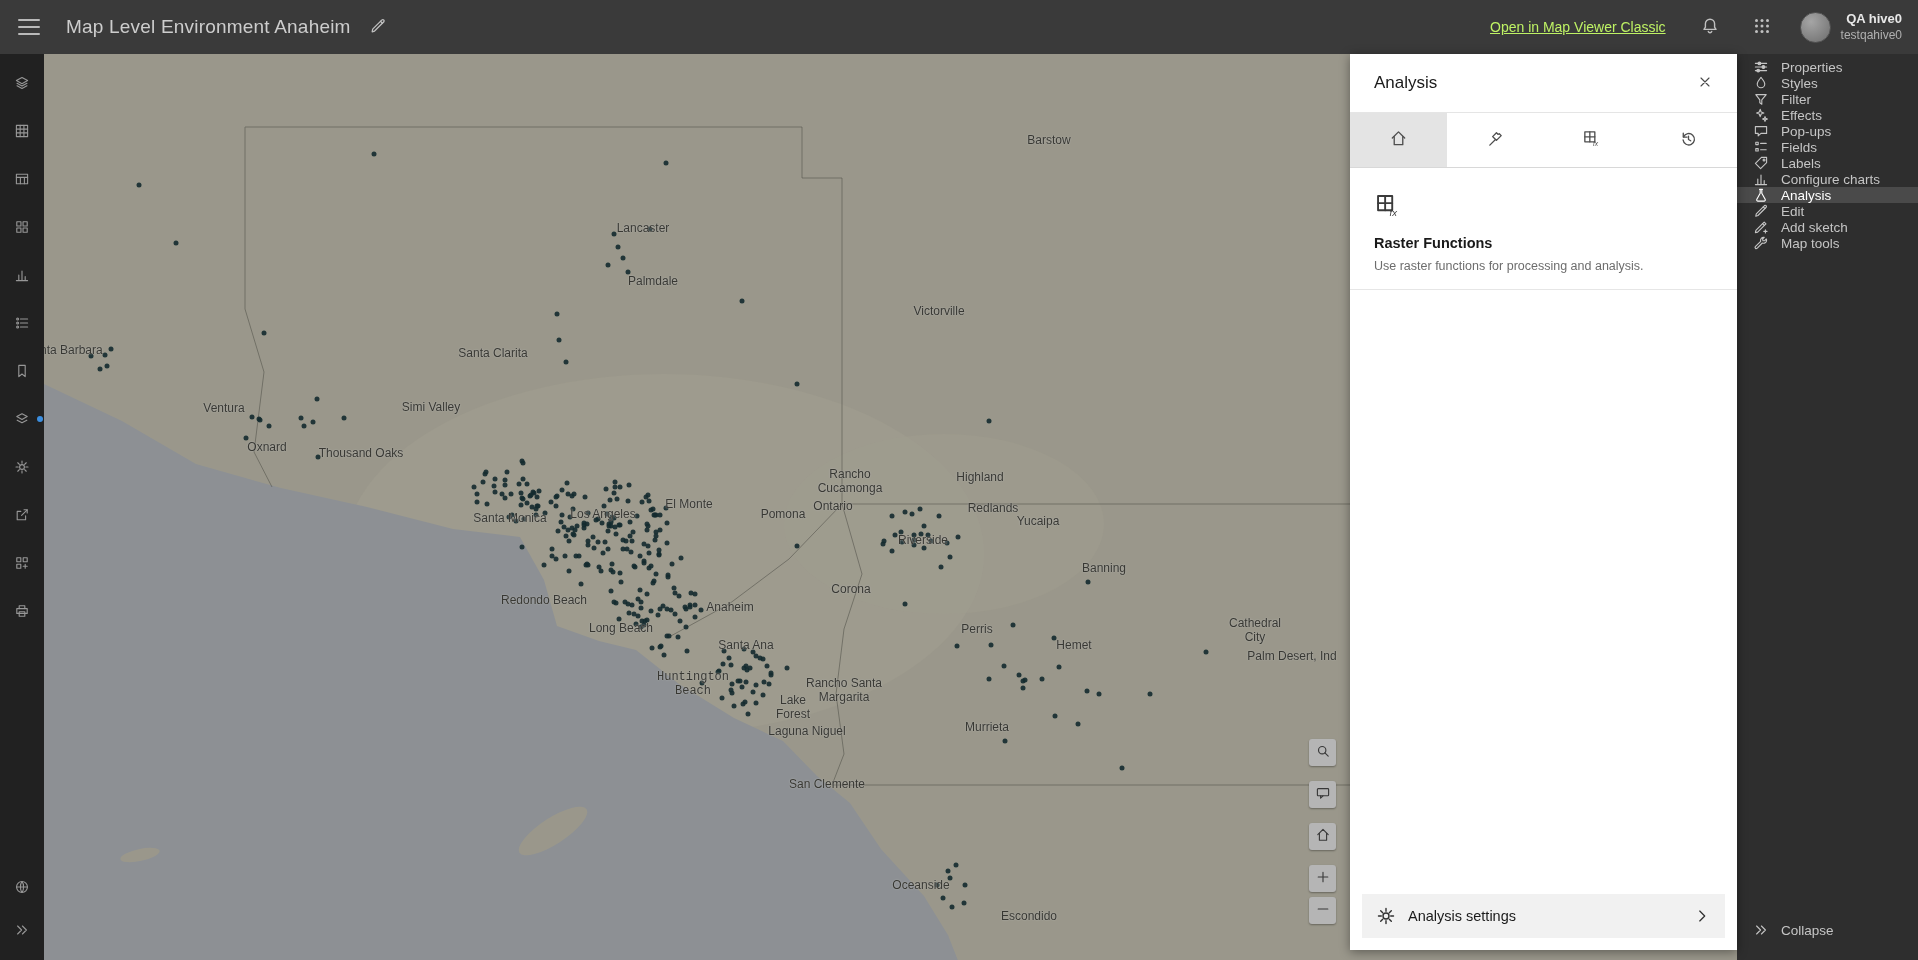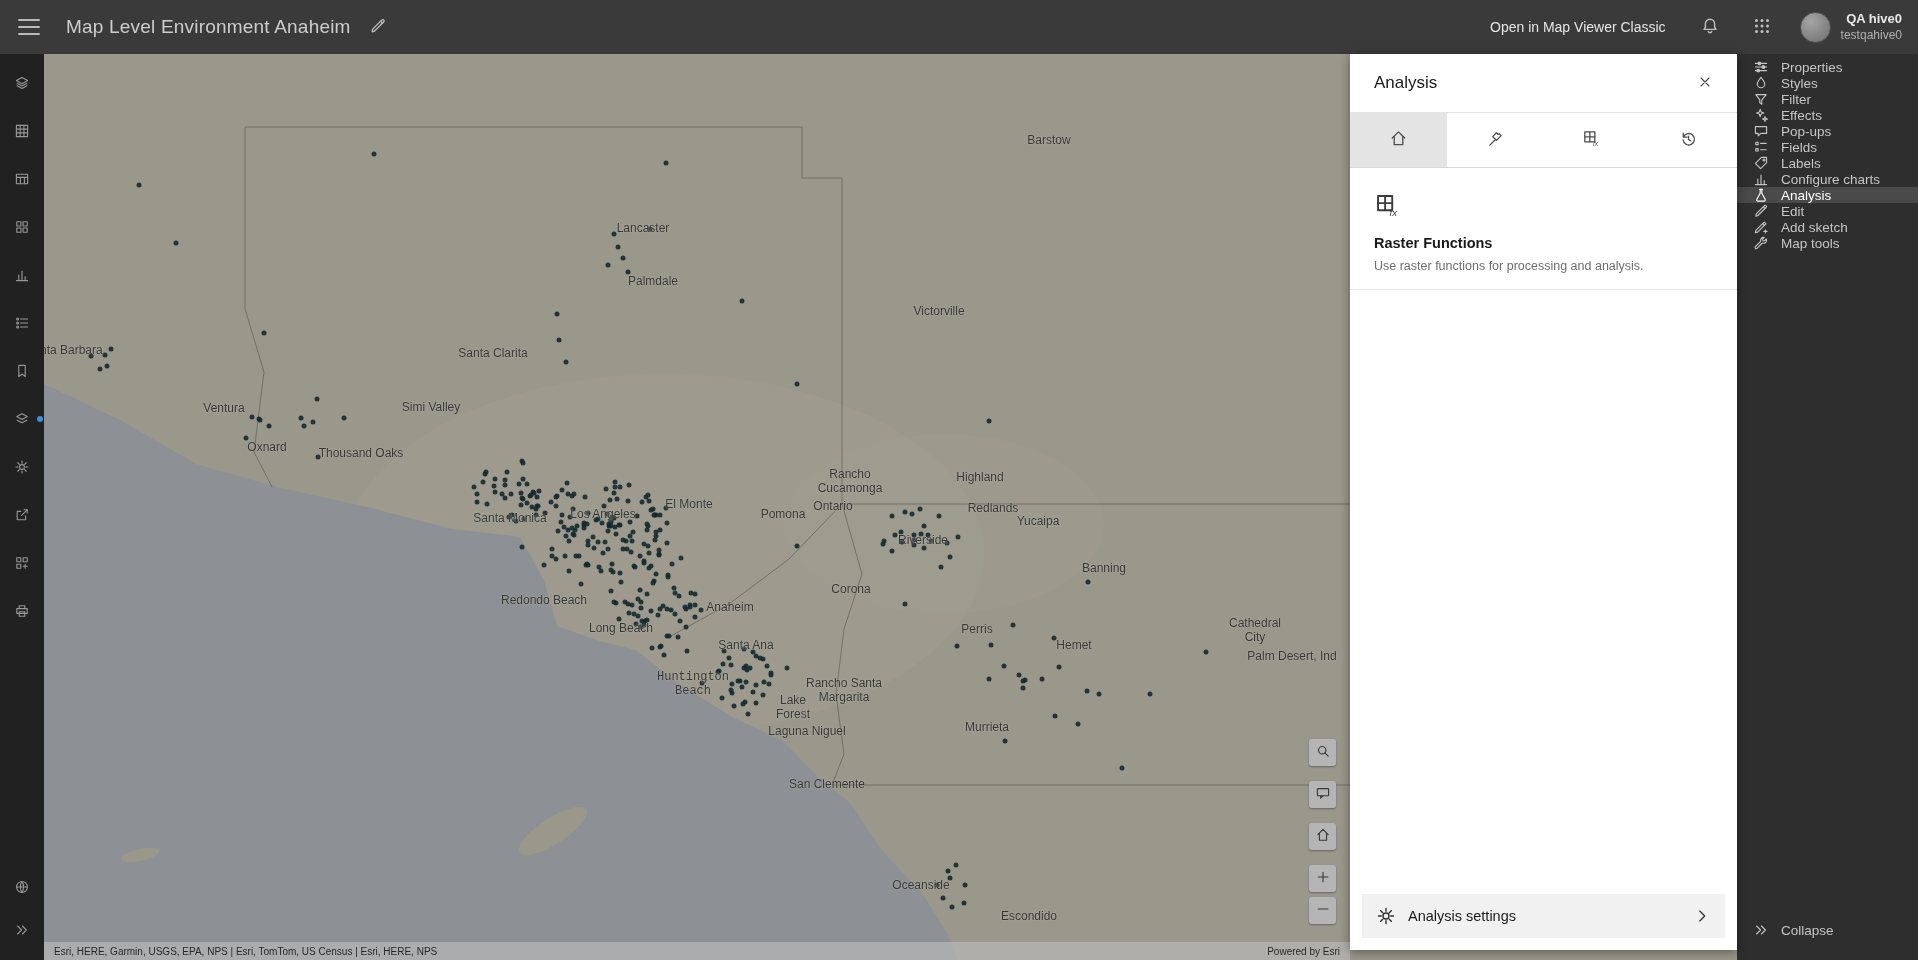--- a/index.html
+++ b/index.html
@@ -16,21 +16,21 @@
   
   header {
     flex:0 0 54px; height:54px; background:#3a3a3a;
     display:flex; align-items:center; padding:0 16px; gap:10px;
   }
   .hamburger { background:none; border:none; width:26px; height:22px; display:flex; flex-direction:column; justify-content:space-between; padding:3px 2px; cursor:pointer; }
   .hamburger span { display:block; height:2px; background:#b9b9b9; border-radius:1px; }
   #page-title { font-size:19px; font-weight:400; color:#cdcdcd; margin:0 4px 0 14px; letter-spacing:.2px; }
   .icon-btn { background:none; border:none; color:#c0c0c0; cursor:pointer; display:flex; align-items:center; justify-content:center; padding:4px; }
   .header-right { margin-left:auto; display:flex; align-items:center; gap:24px; }
-  .open-classic { color:#e5e5e5; font-size:14px; cursor:pointer; background:none; border:none; }
+  .open-classic { color:#bef264; font-size:14px; cursor:pointer; background:none; border:none;text-decoration:underline; }
   .user-chip { display:flex; align-items:center; gap:10px; cursor:pointer; }
   .avatar { width:31px; height:31px; border-radius:50%; background:radial-gradient(circle at 35% 30%, #a5a5a5, #6d6d6d); border:1px solid #555; }
   .user-names { text-align:right; line-height:1.25; }
   .user-name { font-size:13px; font-weight:bold; color:#e8e8e8; }
   .user-id { font-size:12px; color:#b0b0b0; }
 
   
   #body-row { flex:1; display:flex; position:relative; min-height:0; }
 
   
@@ -683,24 +683,20 @@
               </svg></span>
           </button>
         <div class="gap5"></div>
         <button class="map-ctl">
             <span><svg width="16" height="16" viewBox="0 0 20 20" fill="none" stroke="currentColor" stroke-width="1.4" stroke-linecap="round" stroke-linejoin="round">
                 <path d="M4 10h12"></path>
               </svg></span>
           </button>
       </div>
 
-      <div id="attribution">
-        <span>Esri, HERE, Garmin, USGS, EPA, NPS | Esri, TomTom, US Census | Esri, HERE, NPS</span>
-        <span>Powered by Esri</span>
-      </div>
 
       <div id="map-dim"></div>
     </main>
 
     <aside id="analysis-panel">
       <div class="ap-header">
         <span class="ap-title">Analysis</span>
         <button class="ap-close"><span><svg width="16" height="16" viewBox="0 0 20 20" fill="none" stroke="currentColor" stroke-width="1.4" stroke-linecap="round" stroke-linejoin="round">
                 <path d="M5 5l10 10M15 5L5 15"></path>
               </svg></span></button>

